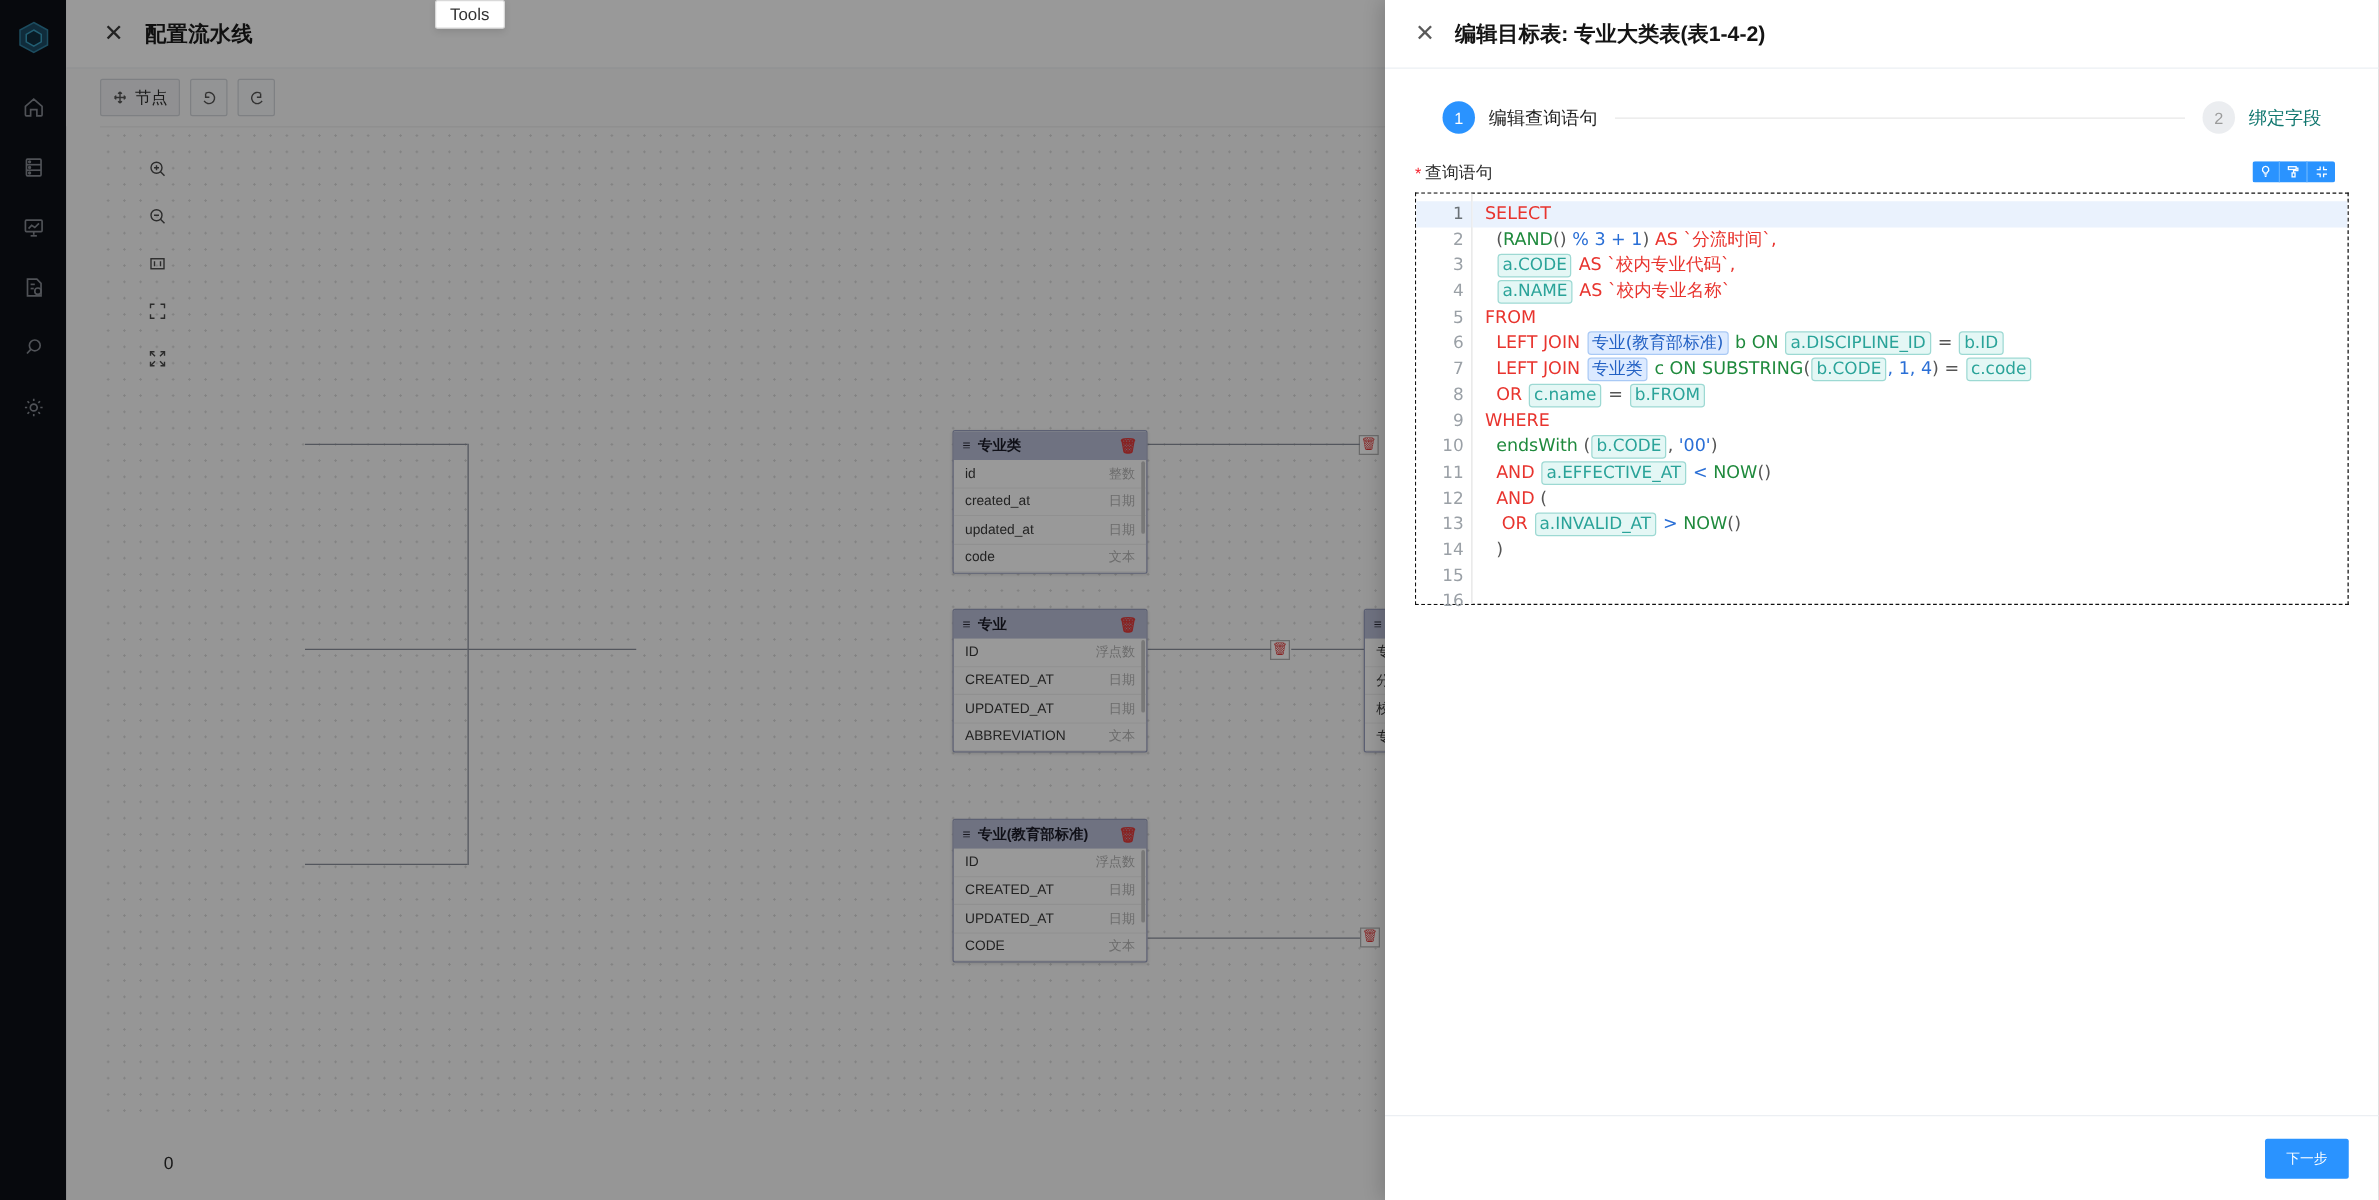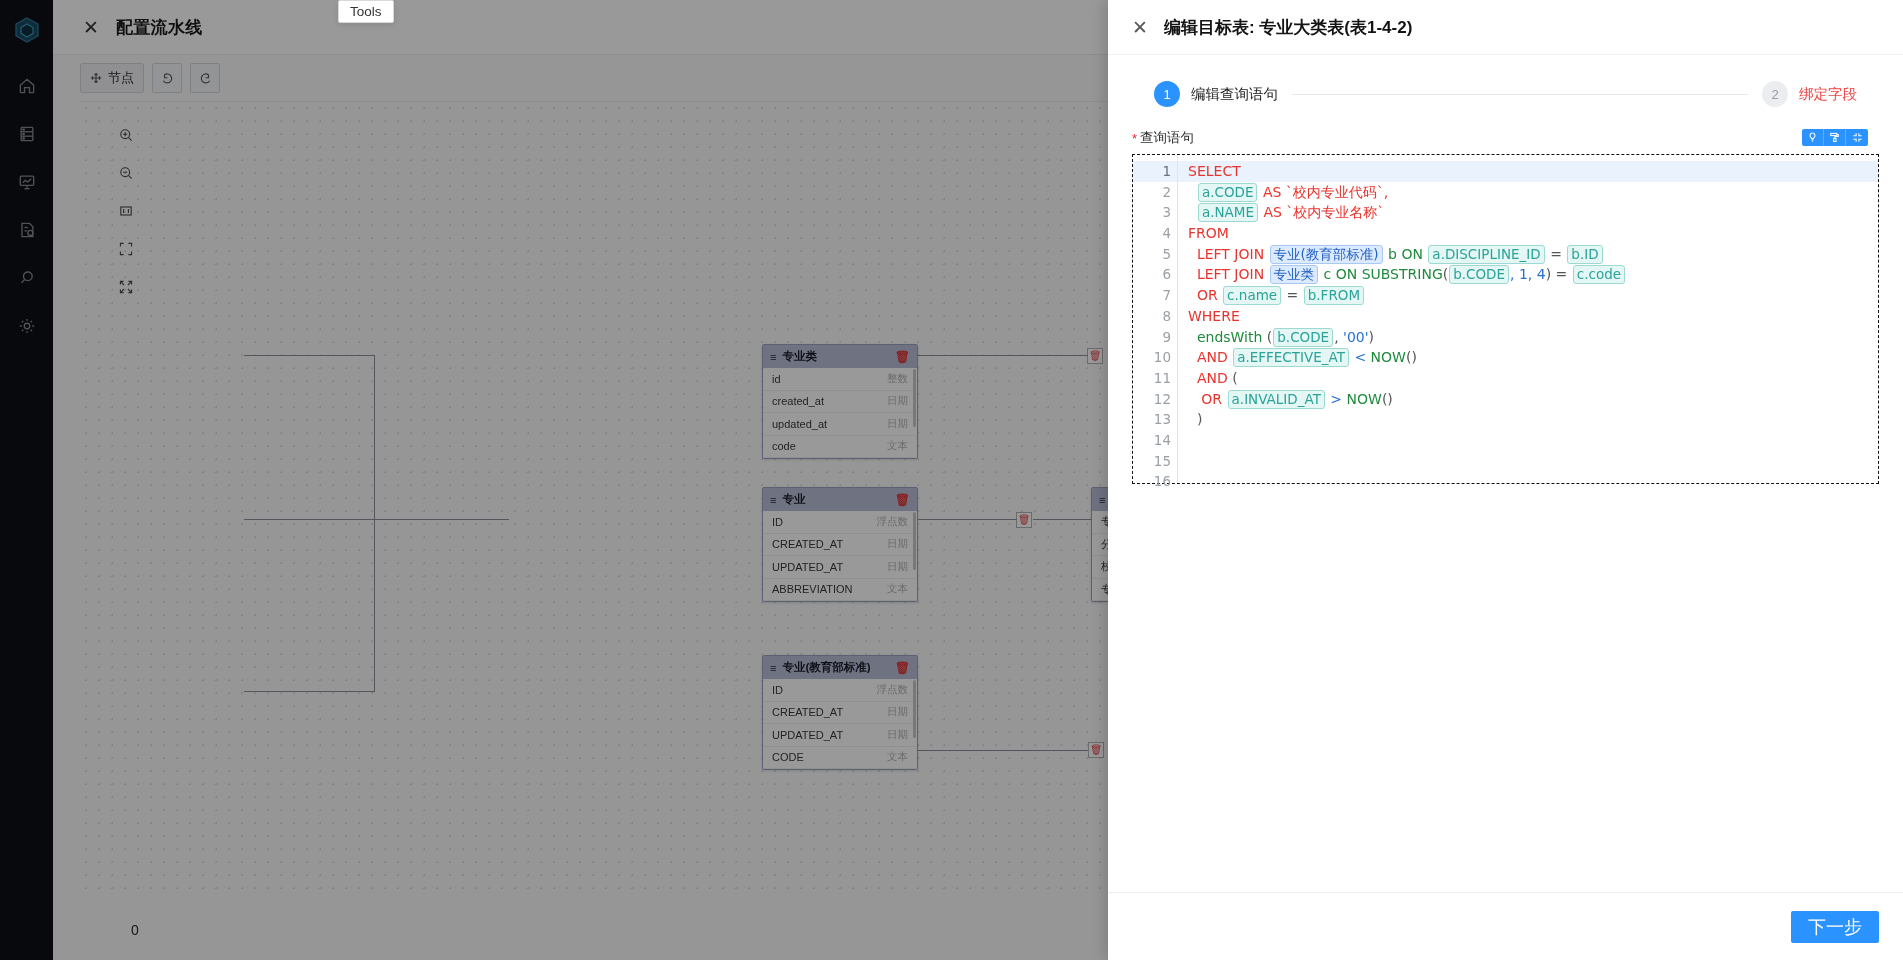--- a/index.html
+++ b/index.html
@@ -76,21 +76,21 @@
 
   .edge { position: absolute; border: 0; background: #8a8f9c; }
   .port {
     position: absolute; width: 16px; height: 16px; background: #fff;
     border: 1px solid #b3b3b3; display: flex; align-items: center; justify-content: center;
   }
   .port .ic { color: #e23b3b; font-size: 10px; line-height: 1; }
   .zero-label { position: absolute; left: 78px; bottom: 22px; font-size: 14px; color: #2b2b2b; }
 
   .tooltip {
-    position: absolute; left: 338px; top: 0px; background: #fff; border: 1px solid #d9d9d9;
+    position: absolute; left: 348px; top: 0px; background: #fff; border: 1px solid #d9d9d9;
     padding: 3px 11px; font-size: 13.5px; color: #333; border-radius: 2px;
     box-shadow: 0 2px 6px rgba(0,0,0,.10); z-index: 40;
   }
 
   .scrim { position: absolute; inset: 0; background: rgba(0,0,0,.40); z-index: 30; }
 
   
   .drawer {
     position: absolute; right: 0; top: 0; width: 795px; height: 960px;
     background: #fff; z-index: 50; box-shadow: -3px 0 14px rgba(0,0,0,.16);
@@ -106,21 +106,21 @@
   .steps { display: flex; align-items: center; padding: 26px 46px 22px 46px; flex: 0 0 auto; }
   .step { display: flex; align-items: center; gap: 11px; }
   .step .num {
     width: 26px; height: 26px; border-radius: 50%; color: #fff; font-size: 13px;
     display: flex; align-items: center; justify-content: center;
   }
   .step.active .num { background: #2a93ff; }
   .step.idle .num { background: #ebedf0; color: #9b9b9b; }
   .step .lbl { font-size: 14.5px; }
   .step.active .lbl { color: #1c1c1c; }
-  .step.idle .lbl { color: #ef4444; }
+  .step.idle .lbl { color: #0f766e; }
   .step-line { flex: 1; height: 1px; background: #e8e8e8; margin: 0 14px; }
 
   .field-label { padding: 0 24px 7px 24px; font-size: 13.5px; color: #2b2b2b; display:flex; align-items:center; gap:3px;}
   .req { color: #f5222d; font-size: 13px; }
 
   .editor-wrap { position: relative; margin: 0 24px; flex: 0 0 auto; }
   .ed-tools {
     position: absolute; right: 11px; top: -25px; display: flex; border-radius: 2px; overflow: hidden; z-index: 5;
   }
   .ed-tools .eb {
@@ -162,21 +162,21 @@
   }
   .chip.tbl { background: #dceaff; border-color: #a9c9f5; color: #2361c4; }
   .chip.col { background: #e4f7f5; border-color: #9dd9d3; color: #2aa399; }
 
   .drawer-foot {
     margin-top: auto; height: 68px; border-top: 1px solid #eceff3;
     display: flex; align-items: center; justify-content: flex-end; padding-right: 24px;
   }
   .next-btn {
     background: #2a93ff; color: #fff; border: 0; height: 32px; padding: 0 17px;
-    font-size: 18px; border-radius: 2px; font-family: inherit;
+    font-size: 11px; border-radius: 2px; font-family: inherit;
   }
 </style>
 </head>
 <body>
 
 <div id="root">
 
   <div class="bg-app">
 
     <div class="rail">
@@ -497,20 +497,21 @@
             <div class="gl">10</div>
             <div class="gl">11</div>
             <div class="gl">12</div>
             <div class="gl">13</div>
             <div class="gl">14</div>
             <div class="gl">15</div>
             <div class="gl">16</div>
           </div>
         <div class="code" id="code">
             <div class="cl cur"><span class="kw">SELECT</span></div>
+            <div class="cl"><span class="pn">  (</span><span class="fn">RAND</span><span class="pn">()</span><span class="num"> % </span><span class="num">3</span><span class="num"> + </span><span class="num">1</span><span class="pn">)</span><span class="kw"> AS </span><span class="tick">`分流时间`,</span></div>
             <div class="cl"><span class="pn">  </span><span class="chip col">a.CODE</span><span class="kw"> AS </span><span class="tick">`校内专业代码`,</span></div>
             <div class="cl"><span class="pn">  </span><span class="chip col">a.NAME</span><span class="kw"> AS </span><span class="tick">`校内专业名称`</span></div>
             <div class="cl"><span class="kw">FROM</span></div>
             <div class="cl"><span class="kw">  LEFT JOIN </span><span class="chip tbl">专业(教育部标准)</span><span class="id"> b </span><span class="id">ON </span><span class="chip col">a.DISCIPLINE_ID</span><span class="pn"> = </span><span class="chip col">b.ID</span></div>
             <div class="cl"><span class="kw">  LEFT JOIN </span><span class="chip tbl">专业类</span><span class="id"> c </span><span class="id">ON </span><span class="fn">SUBSTRING</span><span class="pn">(</span><span class="chip col">b.CODE</span><span class="num">, 1, 4</span><span class="pn">) = </span><span class="chip col">c.code</span></div>
             <div class="cl"><span class="kw">  OR </span><span class="chip col">c.name</span><span class="pn"> = </span><span class="chip col">b.FROM</span></div>
             <div class="cl"><span class="kw">WHERE</span></div>
             <div class="cl"><span class="fn">  endsWith</span><span class="pn"> (</span><span class="chip col">b.CODE</span><span class="pn">, </span><span class="str">'00'</span><span class="pn">)</span></div>
             <div class="cl"><span class="kw">  AND </span><span class="chip col">a.EFFECTIVE_AT</span><span class="num"> &lt; </span><span class="fn">NOW</span><span class="pn">()</span></div>
             <div class="cl"><span class="kw">  AND </span><span class="pn">(</span></div>

